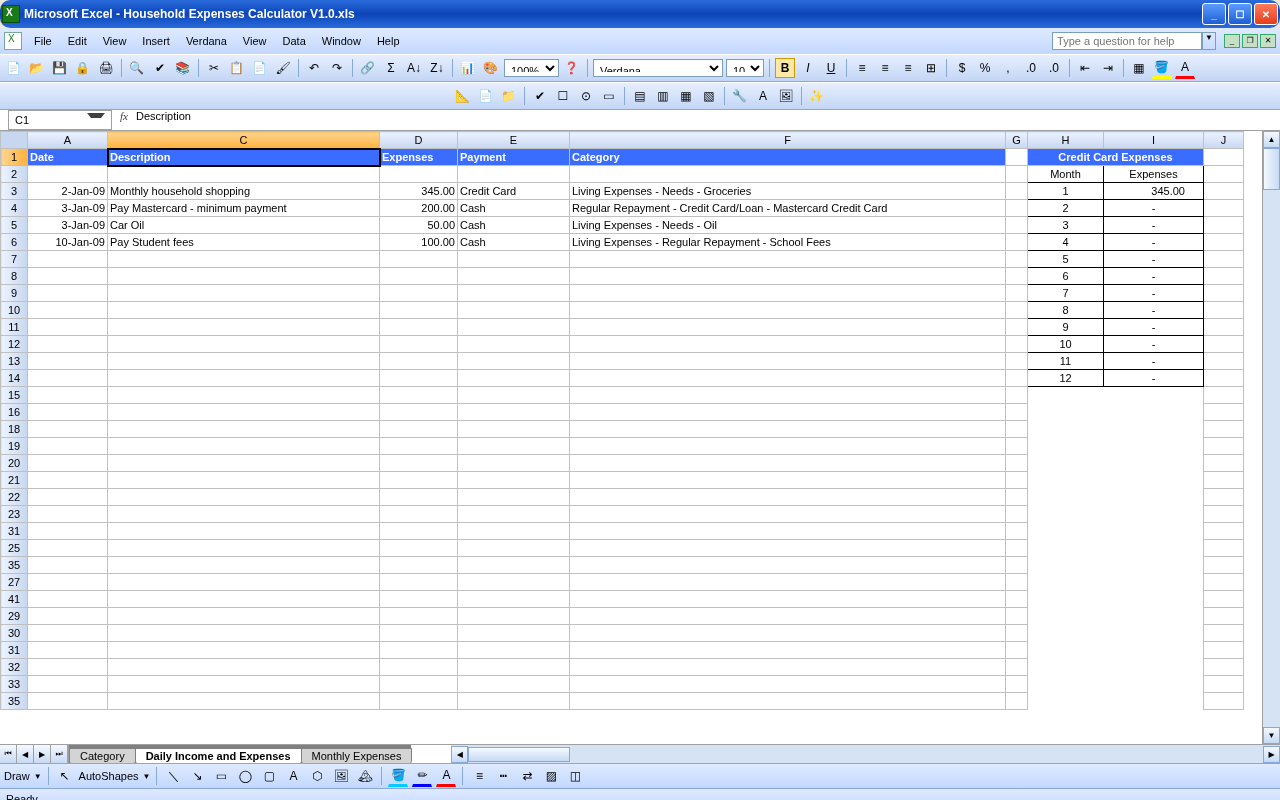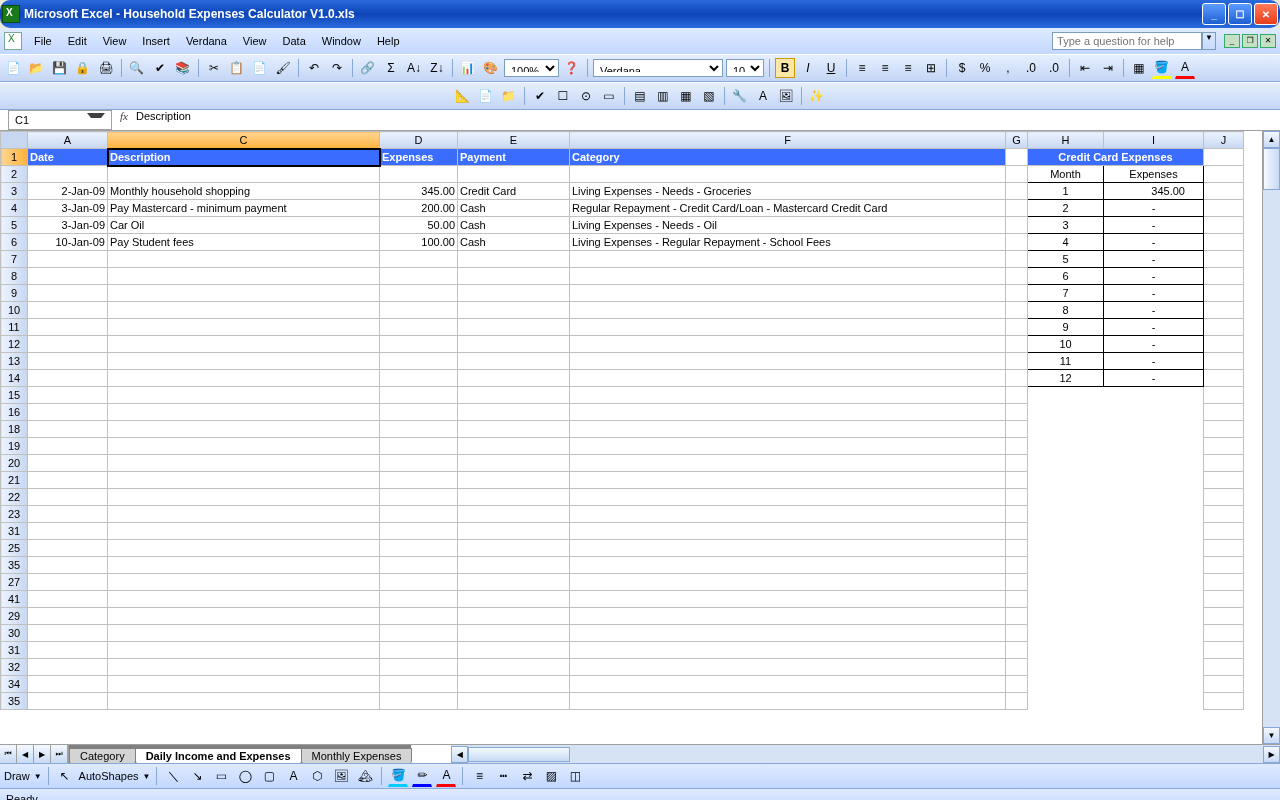--- a/index.html
+++ b/index.html
@@ -574,21 +574,21 @@
             <td></td>
             <td></td>
             <td></td>
             <td></td>
             <td></td>
             <td style="border:none"></td>
             <td style="border:none"></td>
             <td></td>
           </tr>
       <tr>
-            <th class="rowhead">34</th>
+            <th class="rowhead">33</th>
             <td></td>
             <td></td>
             <td></td>
             <td></td>
             <td></td>
             <td></td>
             <td style="border:none"></td>
             <td style="border:none"></td>
             <td></td>
           </tr>

